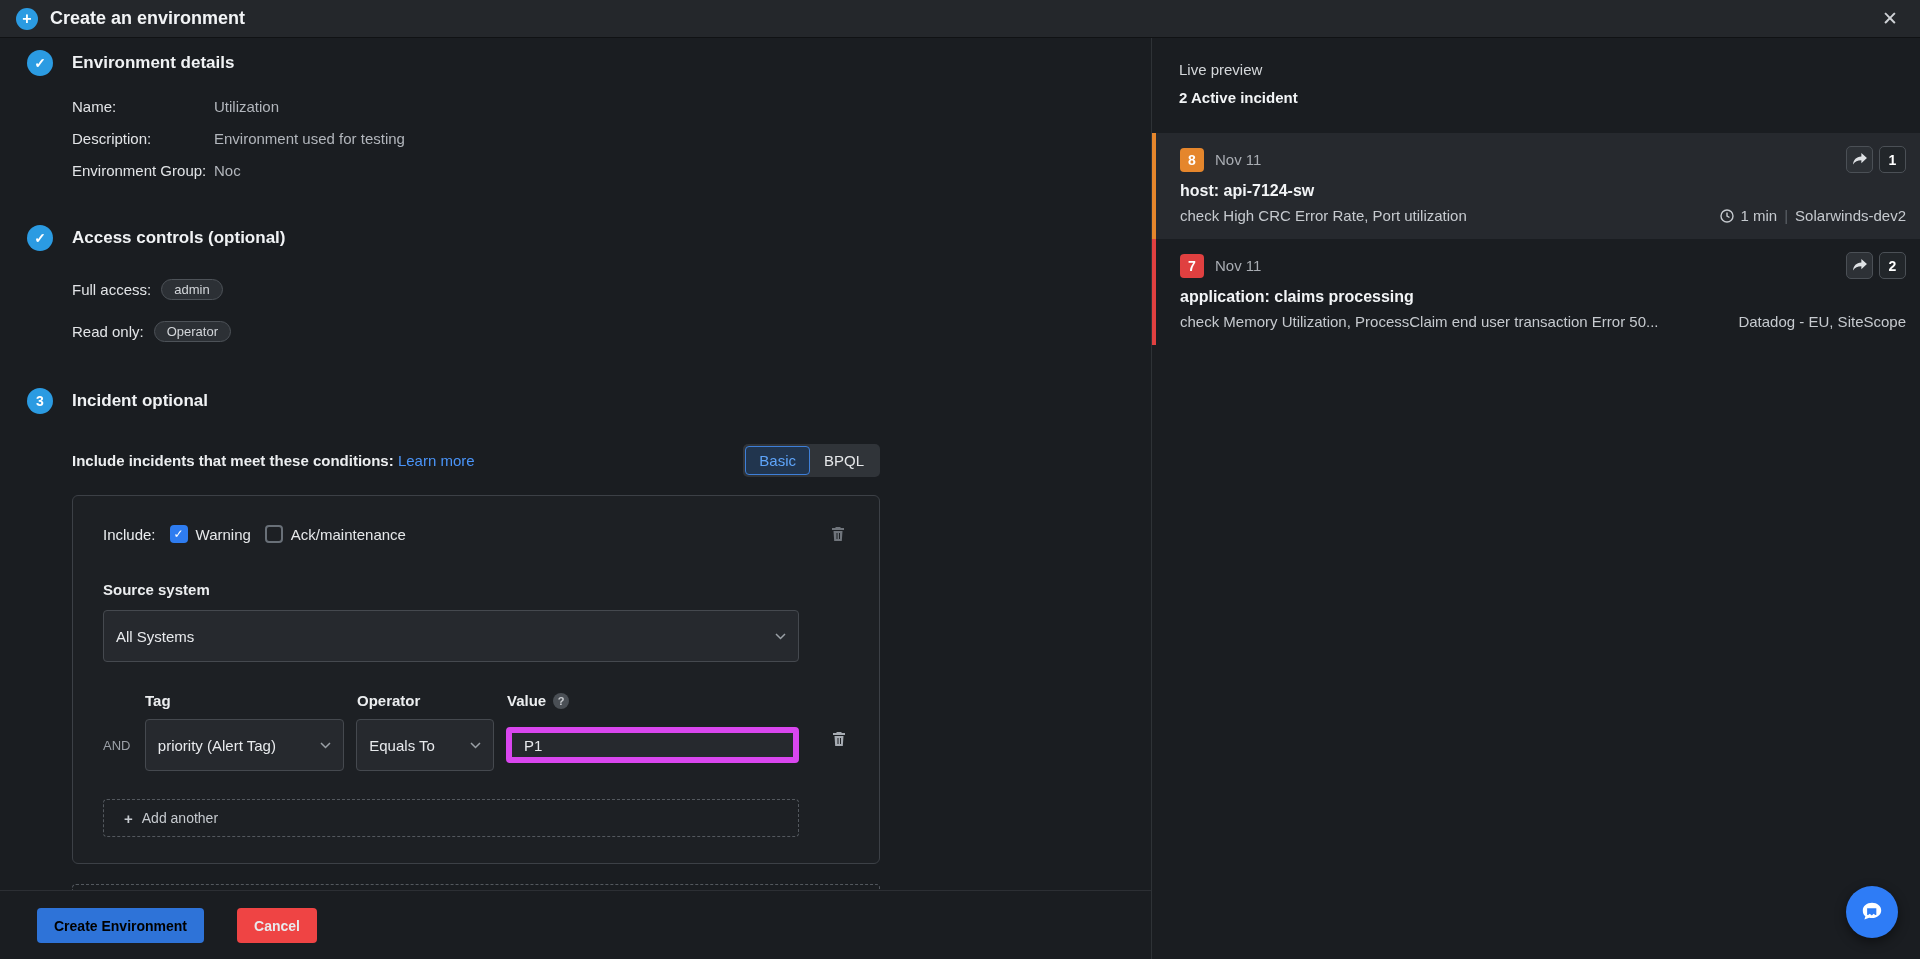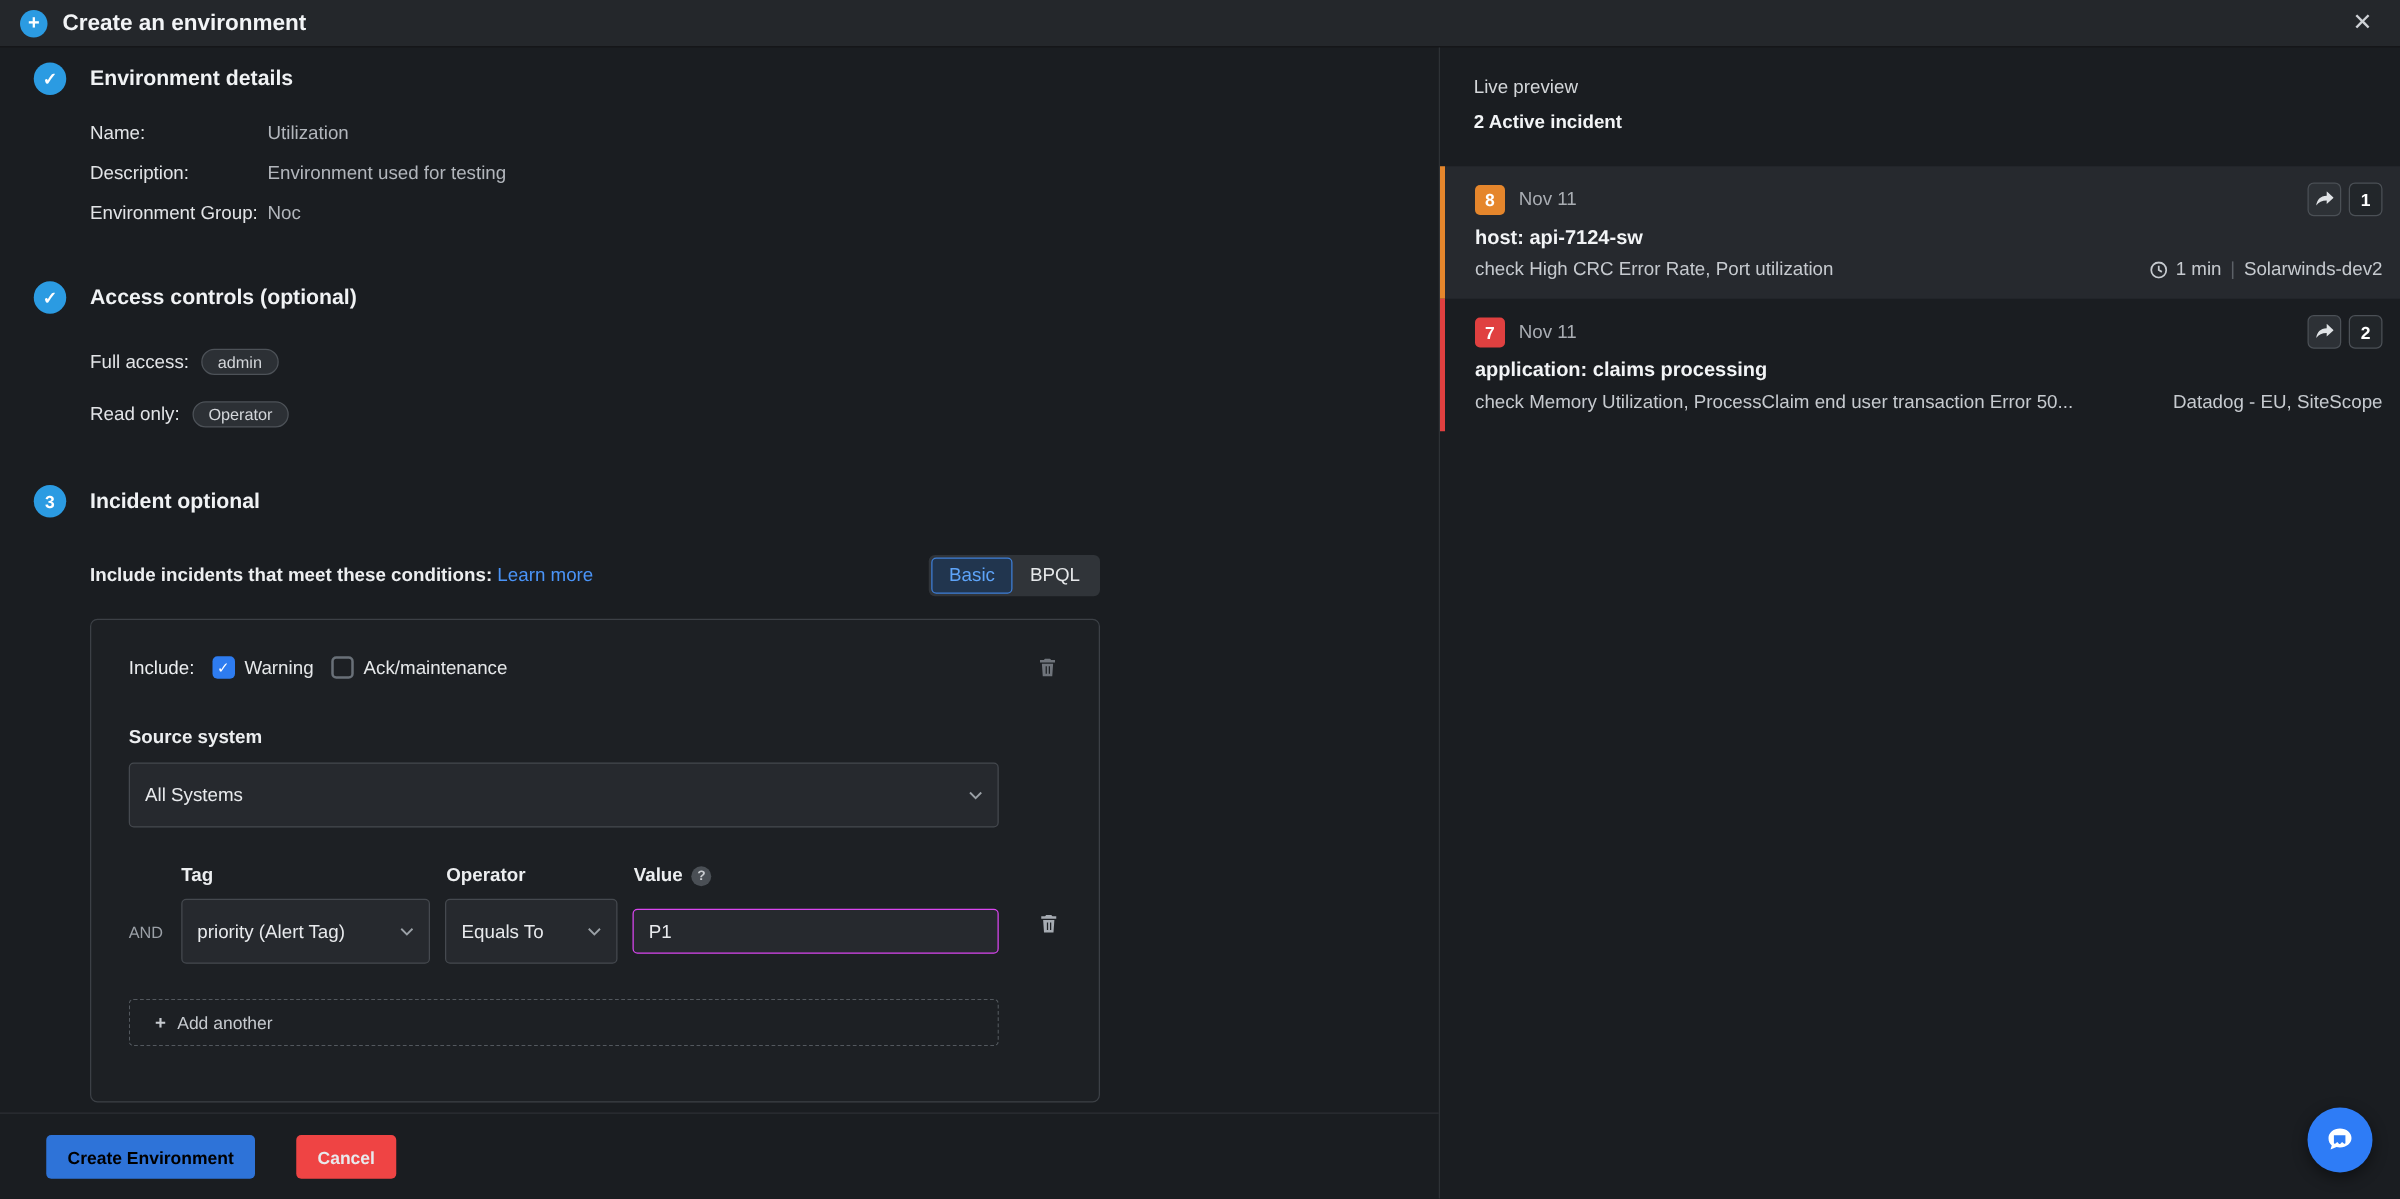--- a/index.html
+++ b/index.html
@@ -55,21 +55,21 @@
   .segmented { display:flex; background:#303439; border-radius:5px; padding:2px; }
   .seg-btn {
     border:1px solid transparent; background:transparent; color:#e6e8ea;
     font-size:15px; padding:5px 13px; border-radius:4px; cursor:pointer;
     font-family:"Liberation Sans", sans-serif;
   }
   .seg-btn.active { background:#21354e; border-color:#3e7fd8; color:#5ea4f9; }
   
   .cond-box {
     margin-top:18px; border:1px solid #3c4046; border-radius:6px;
-    background:#1d2024; padding:26px 0 44px 30px; width:808px;
+    background:#1d2024; padding:26px 0 26px 30px; width:808px;
   }
   .rail-row { display:flex; }
   .rail-main { width:696px; }
   .rail { width:82px; display:flex; align-items:center; justify-content:center; }
   .include-row { display:flex; align-items:center; gap:14px; height:24px; }
   .inc-label { color:#eceef0; font-size:15px; }
   .check-wrap { display:flex; align-items:center; gap:8px; cursor:pointer; }
   .checkbox {
     width:18px; height:18px; border-radius:4px; display:flex; align-items:center;
     justify-content:center; font-size:12px; color:#fff;
@@ -94,21 +94,21 @@
   .col-h.op { width:150px; }
   .help-circle {
     width:16px; height:16px; border-radius:50%; background:#4a4f55; color:#c9ccd0;
     font-size:11px; display:flex; align-items:center; justify-content:center; cursor:pointer;
   }
   .cond-row { display:flex; align-items:center; margin-top:10px; }
   .and-label { width:42px; color:#9ba0a7; font-size:13px; }
   .sel-tag { width:200px; margin-right:12px; }
   .sel-op { width:138px; margin-right:12px; }
   .input-value {
-    width:294px; height:36px; background:#26292e; border:1px solid #d946ef;
+    width:294px; height:36px; background:#26292e; border:6px solid #d946ef;
     border-radius:4px; color:#e8eaed; font-size:15px; padding:0 12px;
     font-family:"Liberation Sans", sans-serif;
   }
   .add-another {
     margin-top:28px; width:696px; height:38px; border:1px dashed #53585e;
     border-radius:4px; background:transparent; color:#c6cacf; font-size:14px;
     display:flex; align-items:center; gap:9px; padding-left:20px; cursor:pointer;
     font-family:"Liberation Sans", sans-serif;
   }
   .add-another .plus { font-weight:bold; font-size:15px; }

